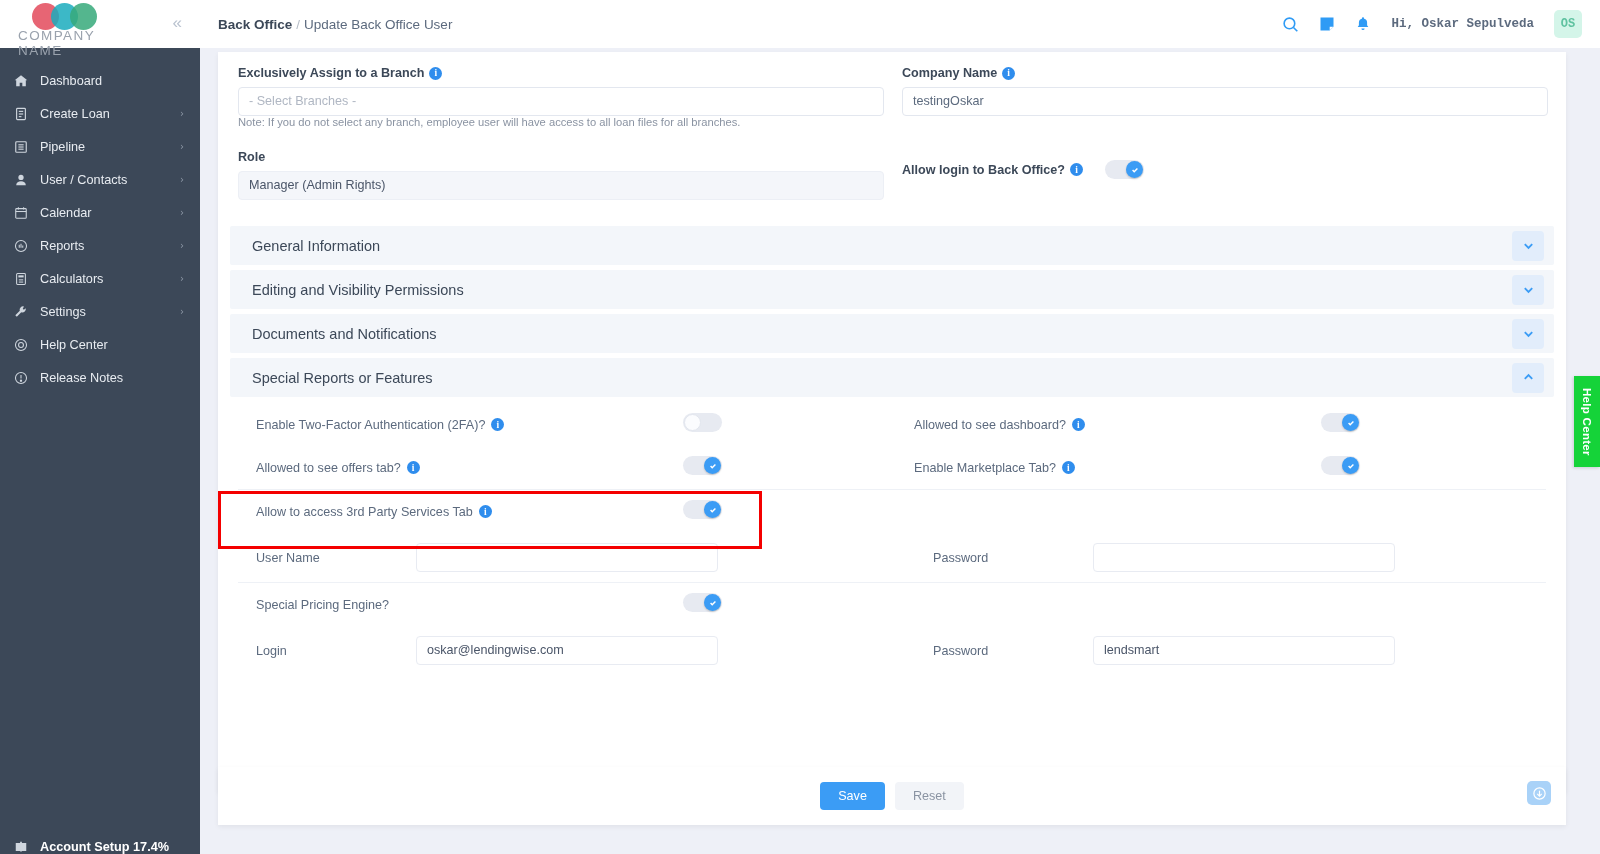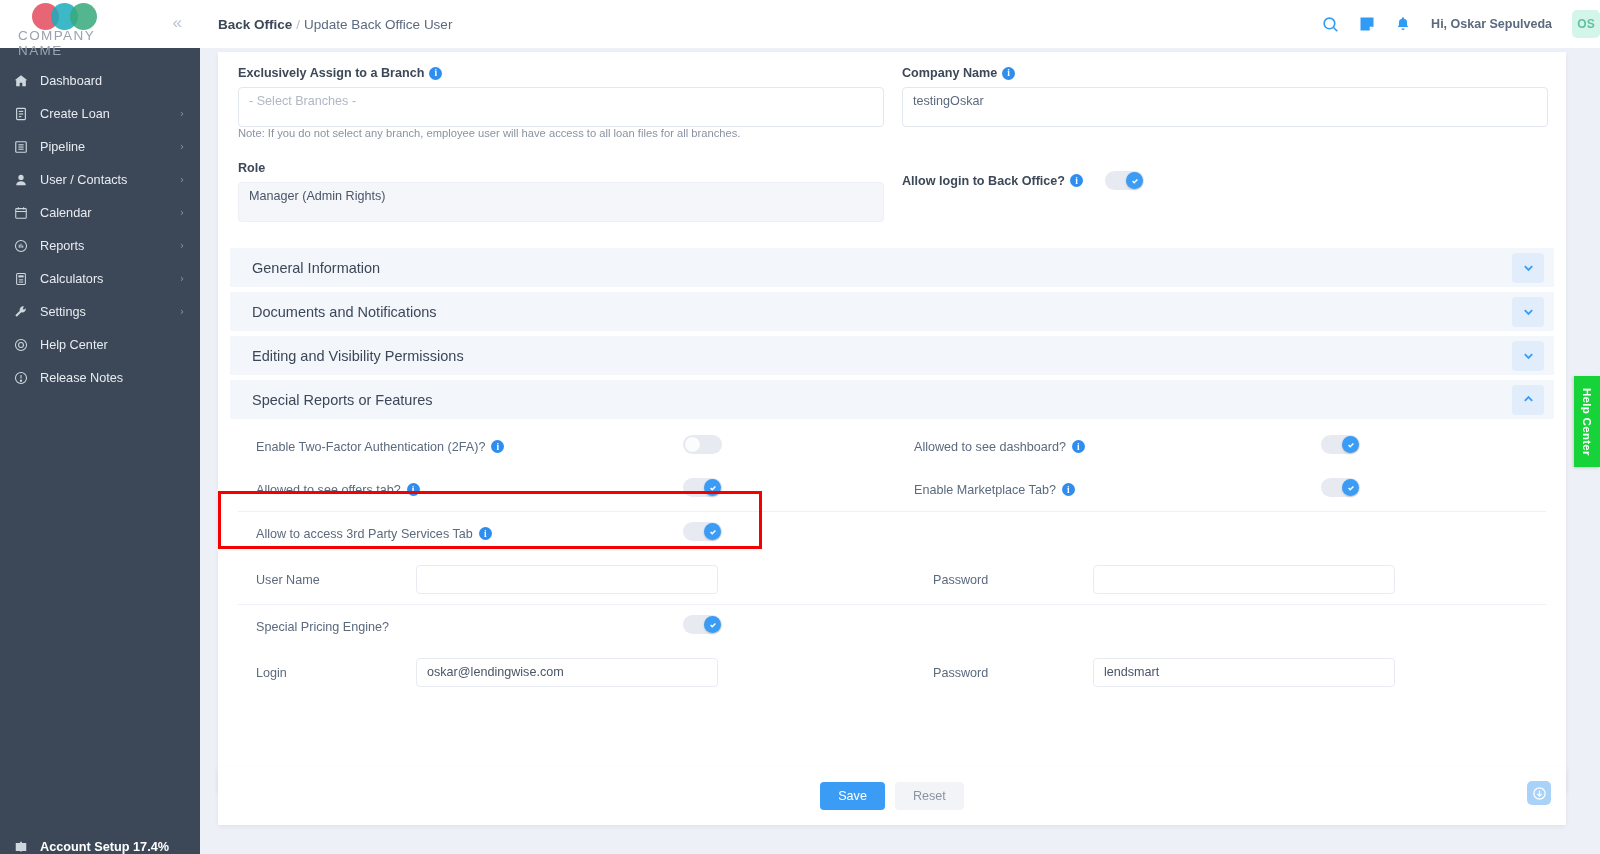--- a/index.html
+++ b/index.html
@@ -75,21 +75,21 @@
     display: flex; align-items: center;
     z-index: 5;
   }
   .breadcrumb {
     margin-left: 18px; font-size: 13.5px; color: #5c6a7e;
   }
   .breadcrumb b { color: #3c4858; font-weight: bold; }
   .breadcrumb .sep { color: #b6bdc7; margin: 0 4px; }
   .topbar-right {
     margin-left: auto; display: flex; align-items: center;
-    padding-right: 0; gap: 20px;
+    padding-right: 18px; gap: 20px; font-family: Liberation Mono, monospace;
   }
   .tb-icon { cursor: pointer; display: flex; align-items: center; }
   .tb-icon svg { display: block; }
   .greeting { font-size: 12.5px; color: #5c6a7e; font-weight: bold; }
   .avatar {
     width: 28px; height: 28px; border-radius: 5px;
     background: #d4f5e9; color: #5fc2a0;
     font-size: 12px; font-weight: bold;
     display: flex; align-items: center; justify-content: center;
     cursor: pointer;
@@ -121,21 +121,21 @@
   }
   .info-i {
     width: 13px; height: 13px; border-radius: 50%;
     background: #2f8ded; color: #fff;
     font-size: 9.5px; font-weight: bold;
     display: inline-flex; align-items: center; justify-content: center;
     font-family: "Liberation Serif", serif;
     cursor: pointer; flex: 0 0 13px;
   }
   .inp {
-    width: 646px; height: 40px;
+    width: 646px; height: 29px;
     border: 1px solid #e3e7ef; border-radius: 4px;
     background: #ffffff;
     font-size: 12.6px; color: #5c6a7e;
     padding: 0 10px; line-height: 27px;
     font-family: "Liberation Sans", sans-serif;
   }
   .inp.placeholder { color: #b0b7c3; }
   .inp.readonly { background: #f4f6fa; border-color: #eceff5; color: #4a5568; }
   .note {
     font-size: 11.2px; color: #8a93a2; 
@@ -482,30 +482,30 @@
       <div class="acc-head">
         <span class="acc-title">General Information</span>
         <span class="acc-chev">
           <svg width="13" height="13" viewBox="0 0 14 14" fill="none" stroke="currentColor" stroke-width="2">
               <polyline points="3,5.5 7,9.5 11,5.5"></polyline>
             </svg>
         </span>
       </div>
 
       <div class="acc-head">
-        <span class="acc-title">Documents and Notifications</span>
+        <span class="acc-title">Editing and Visibility Permissions</span>
         <span class="acc-chev">
           <svg width="13" height="13" viewBox="0 0 14 14" fill="none" stroke="currentColor" stroke-width="2">
               <polyline points="3,5.5 7,9.5 11,5.5"></polyline>
             </svg>
         </span>
       </div>
 
       <div class="acc-head">
-        <span class="acc-title">Editing and Visibility Permissions</span>
+        <span class="acc-title">Documents and Notifications</span>
         <span class="acc-chev">
           <svg width="13" height="13" viewBox="0 0 14 14" fill="none" stroke="currentColor" stroke-width="2">
               <polyline points="3,5.5 7,9.5 11,5.5"></polyline>
             </svg>
         </span>
       </div>
 
       <div class="acc-head">
         <span class="acc-title">Special Reports or Features</span>
         <span class="acc-chev">

